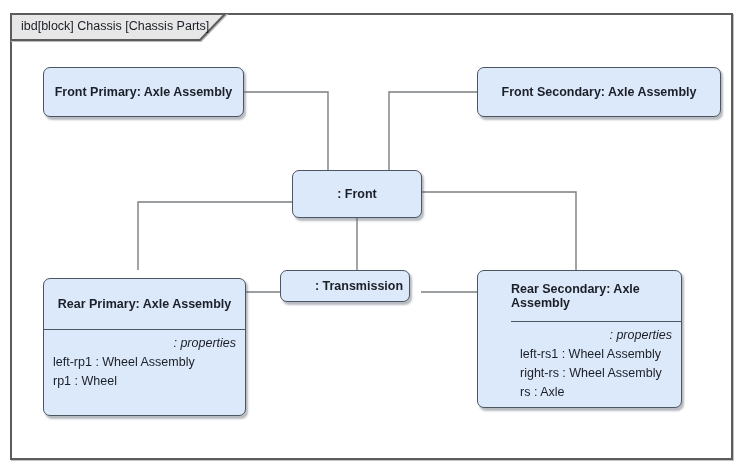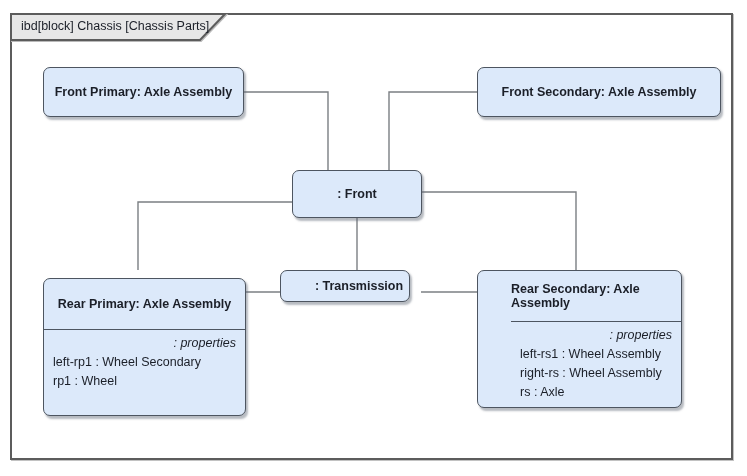--- a/index.html
+++ b/index.html
@@ -72,21 +72,21 @@
   </div>
 
   <div class="node" style="left:280px;top:270px;width:130px;height:32px;padding-left:28px;">
     <div class="node-title">: Transmission</div>
   </div>
 
   <div class="node compartmented" style="left:43px;top:270px;width:203px;height:138px;margin-top:8px;">
     <div class="node-title">Rear Primary: Axle Assembly</div>
     <div class="node-props">
       <div class="props-label">: properties</div>
-      <div class="prop-line">left-rp1 : Wheel Secondary</div>
+      <div class="prop-line">left-rp1 : Wheel Assembly</div>
       <div class="prop-line">rp1 : Wheel</div>
     </div>
   </div>
 
   <div class="node compartmented" style="left:477px;top:270px;width:205px;height:138px;padding-left:33px;">
     <div class="node-title">Rear Secondary: Axle Assembly</div>
     <div class="node-props">
       <div class="props-label">: properties</div>
       <div class="prop-line">left-rs1 : Wheel Assembly</div>
       <div class="prop-line">right-rs : Wheel Assembly</div>

